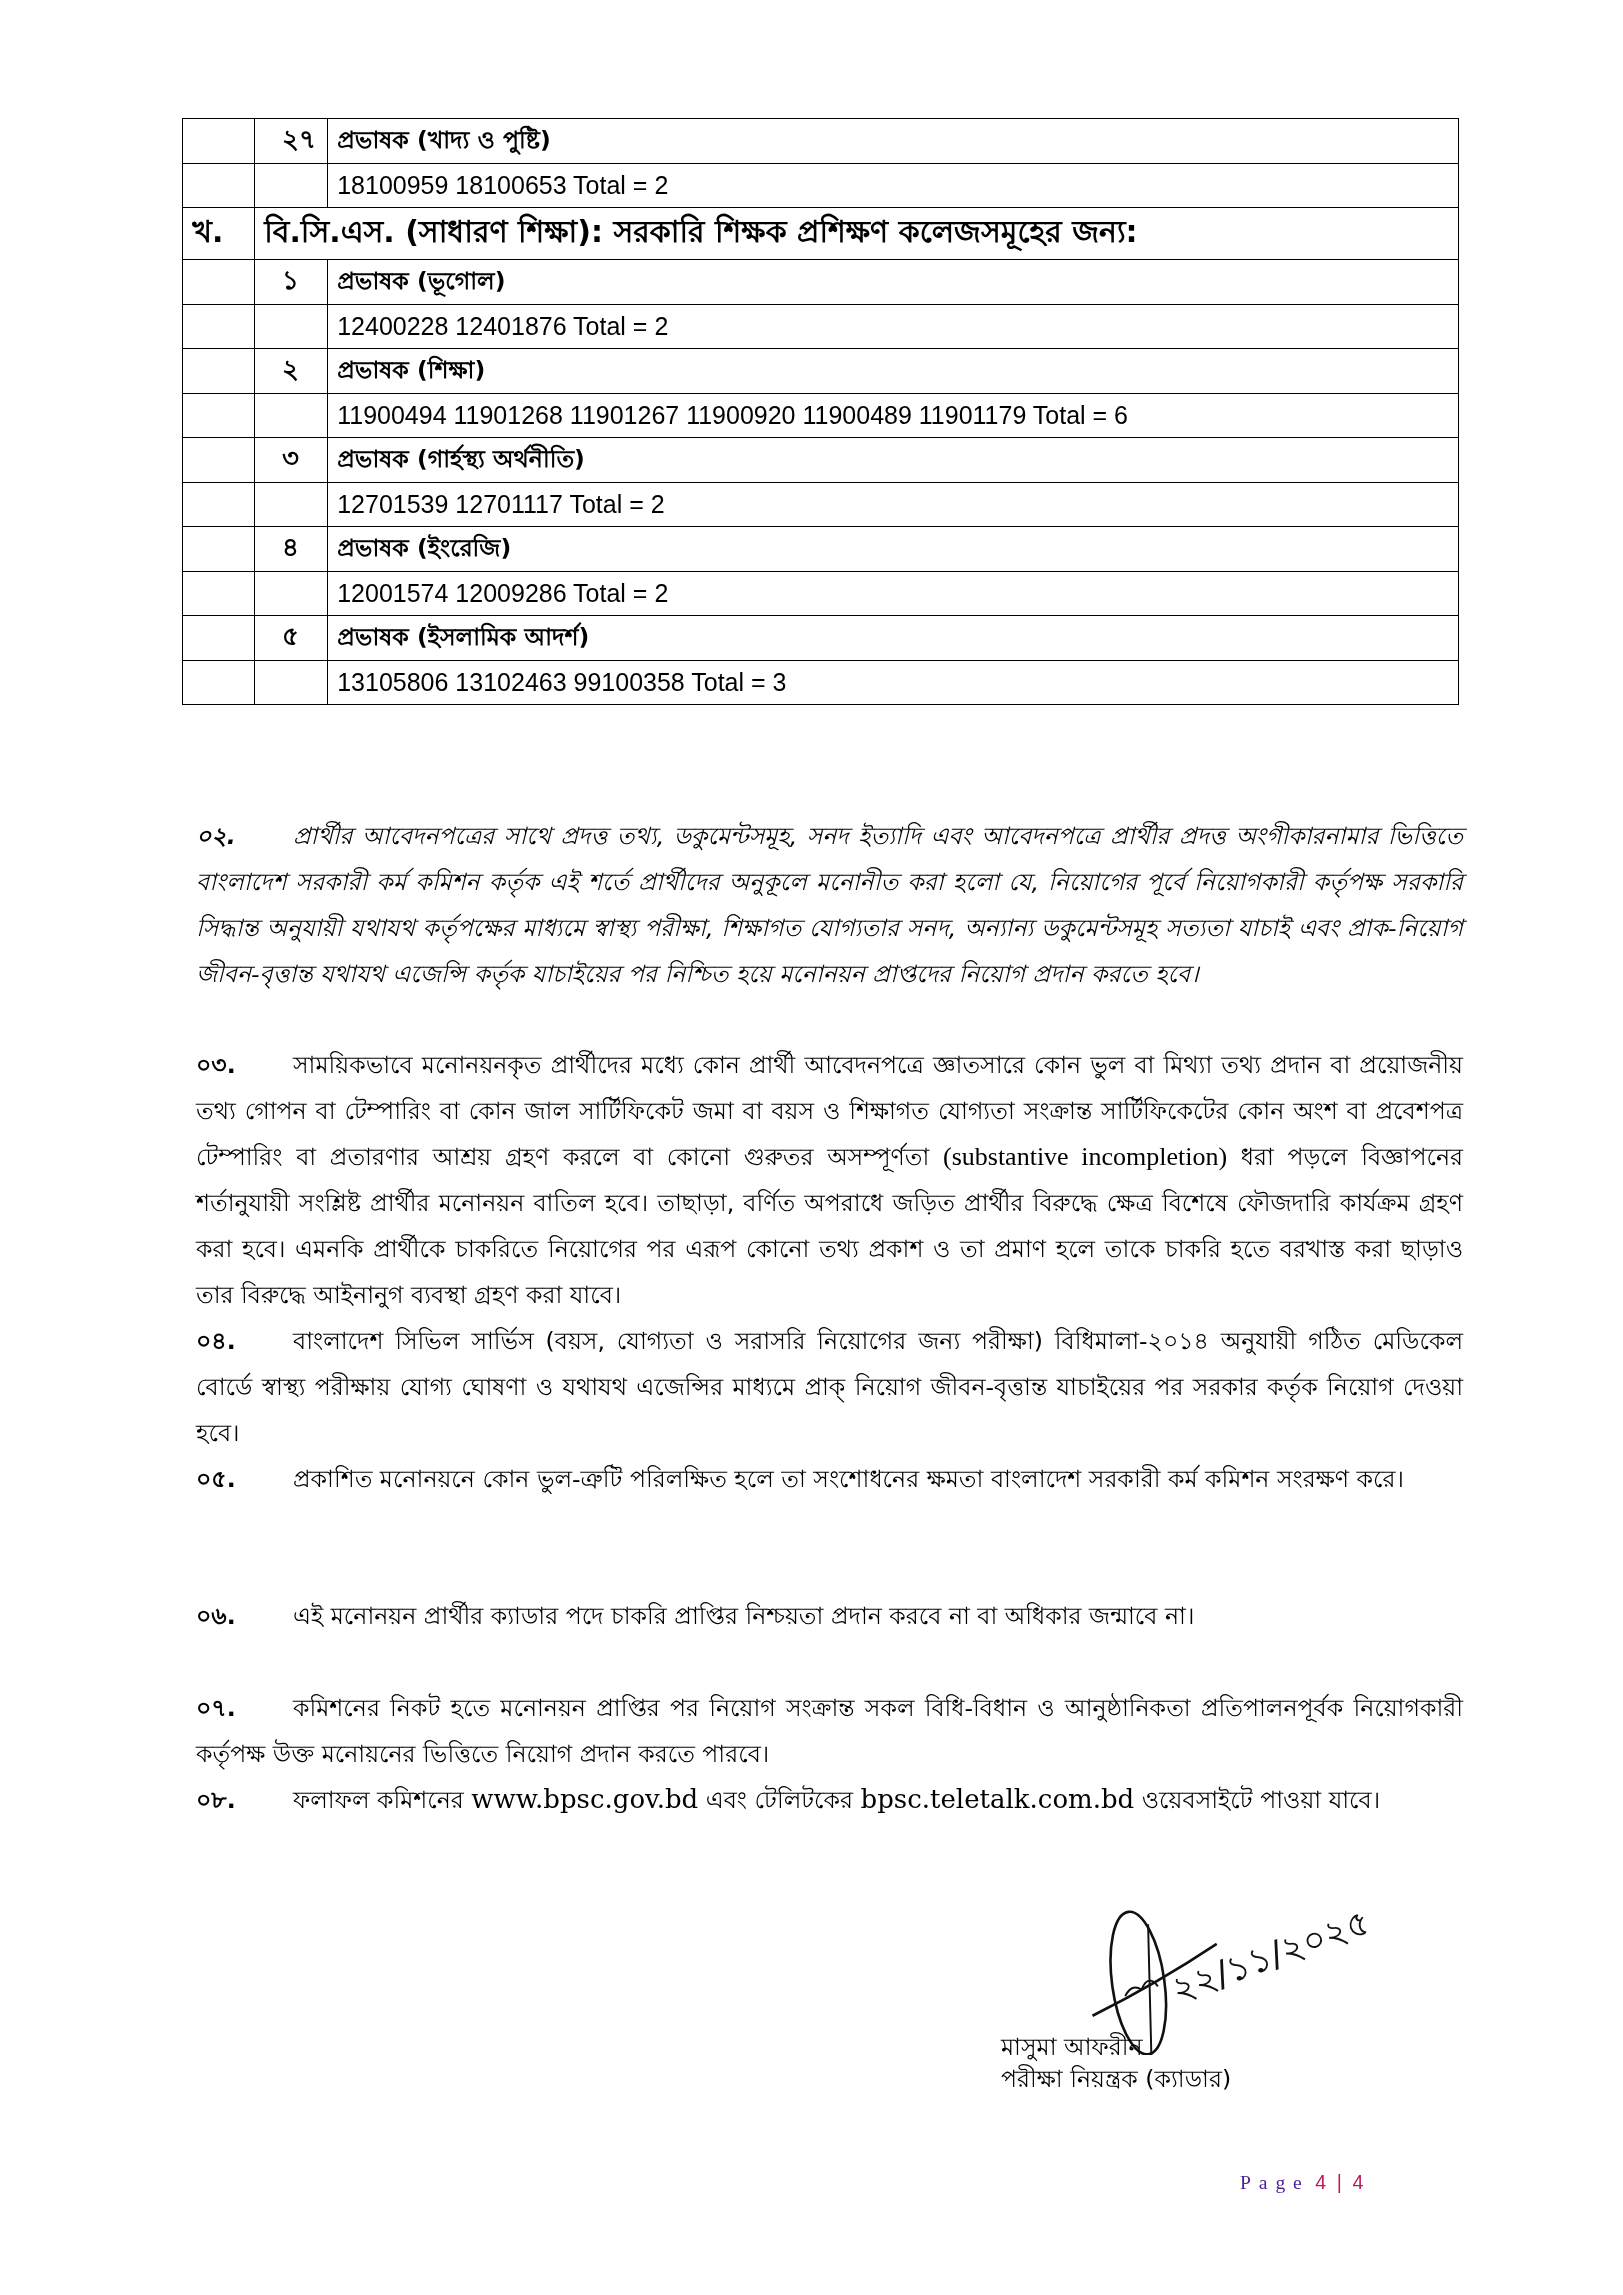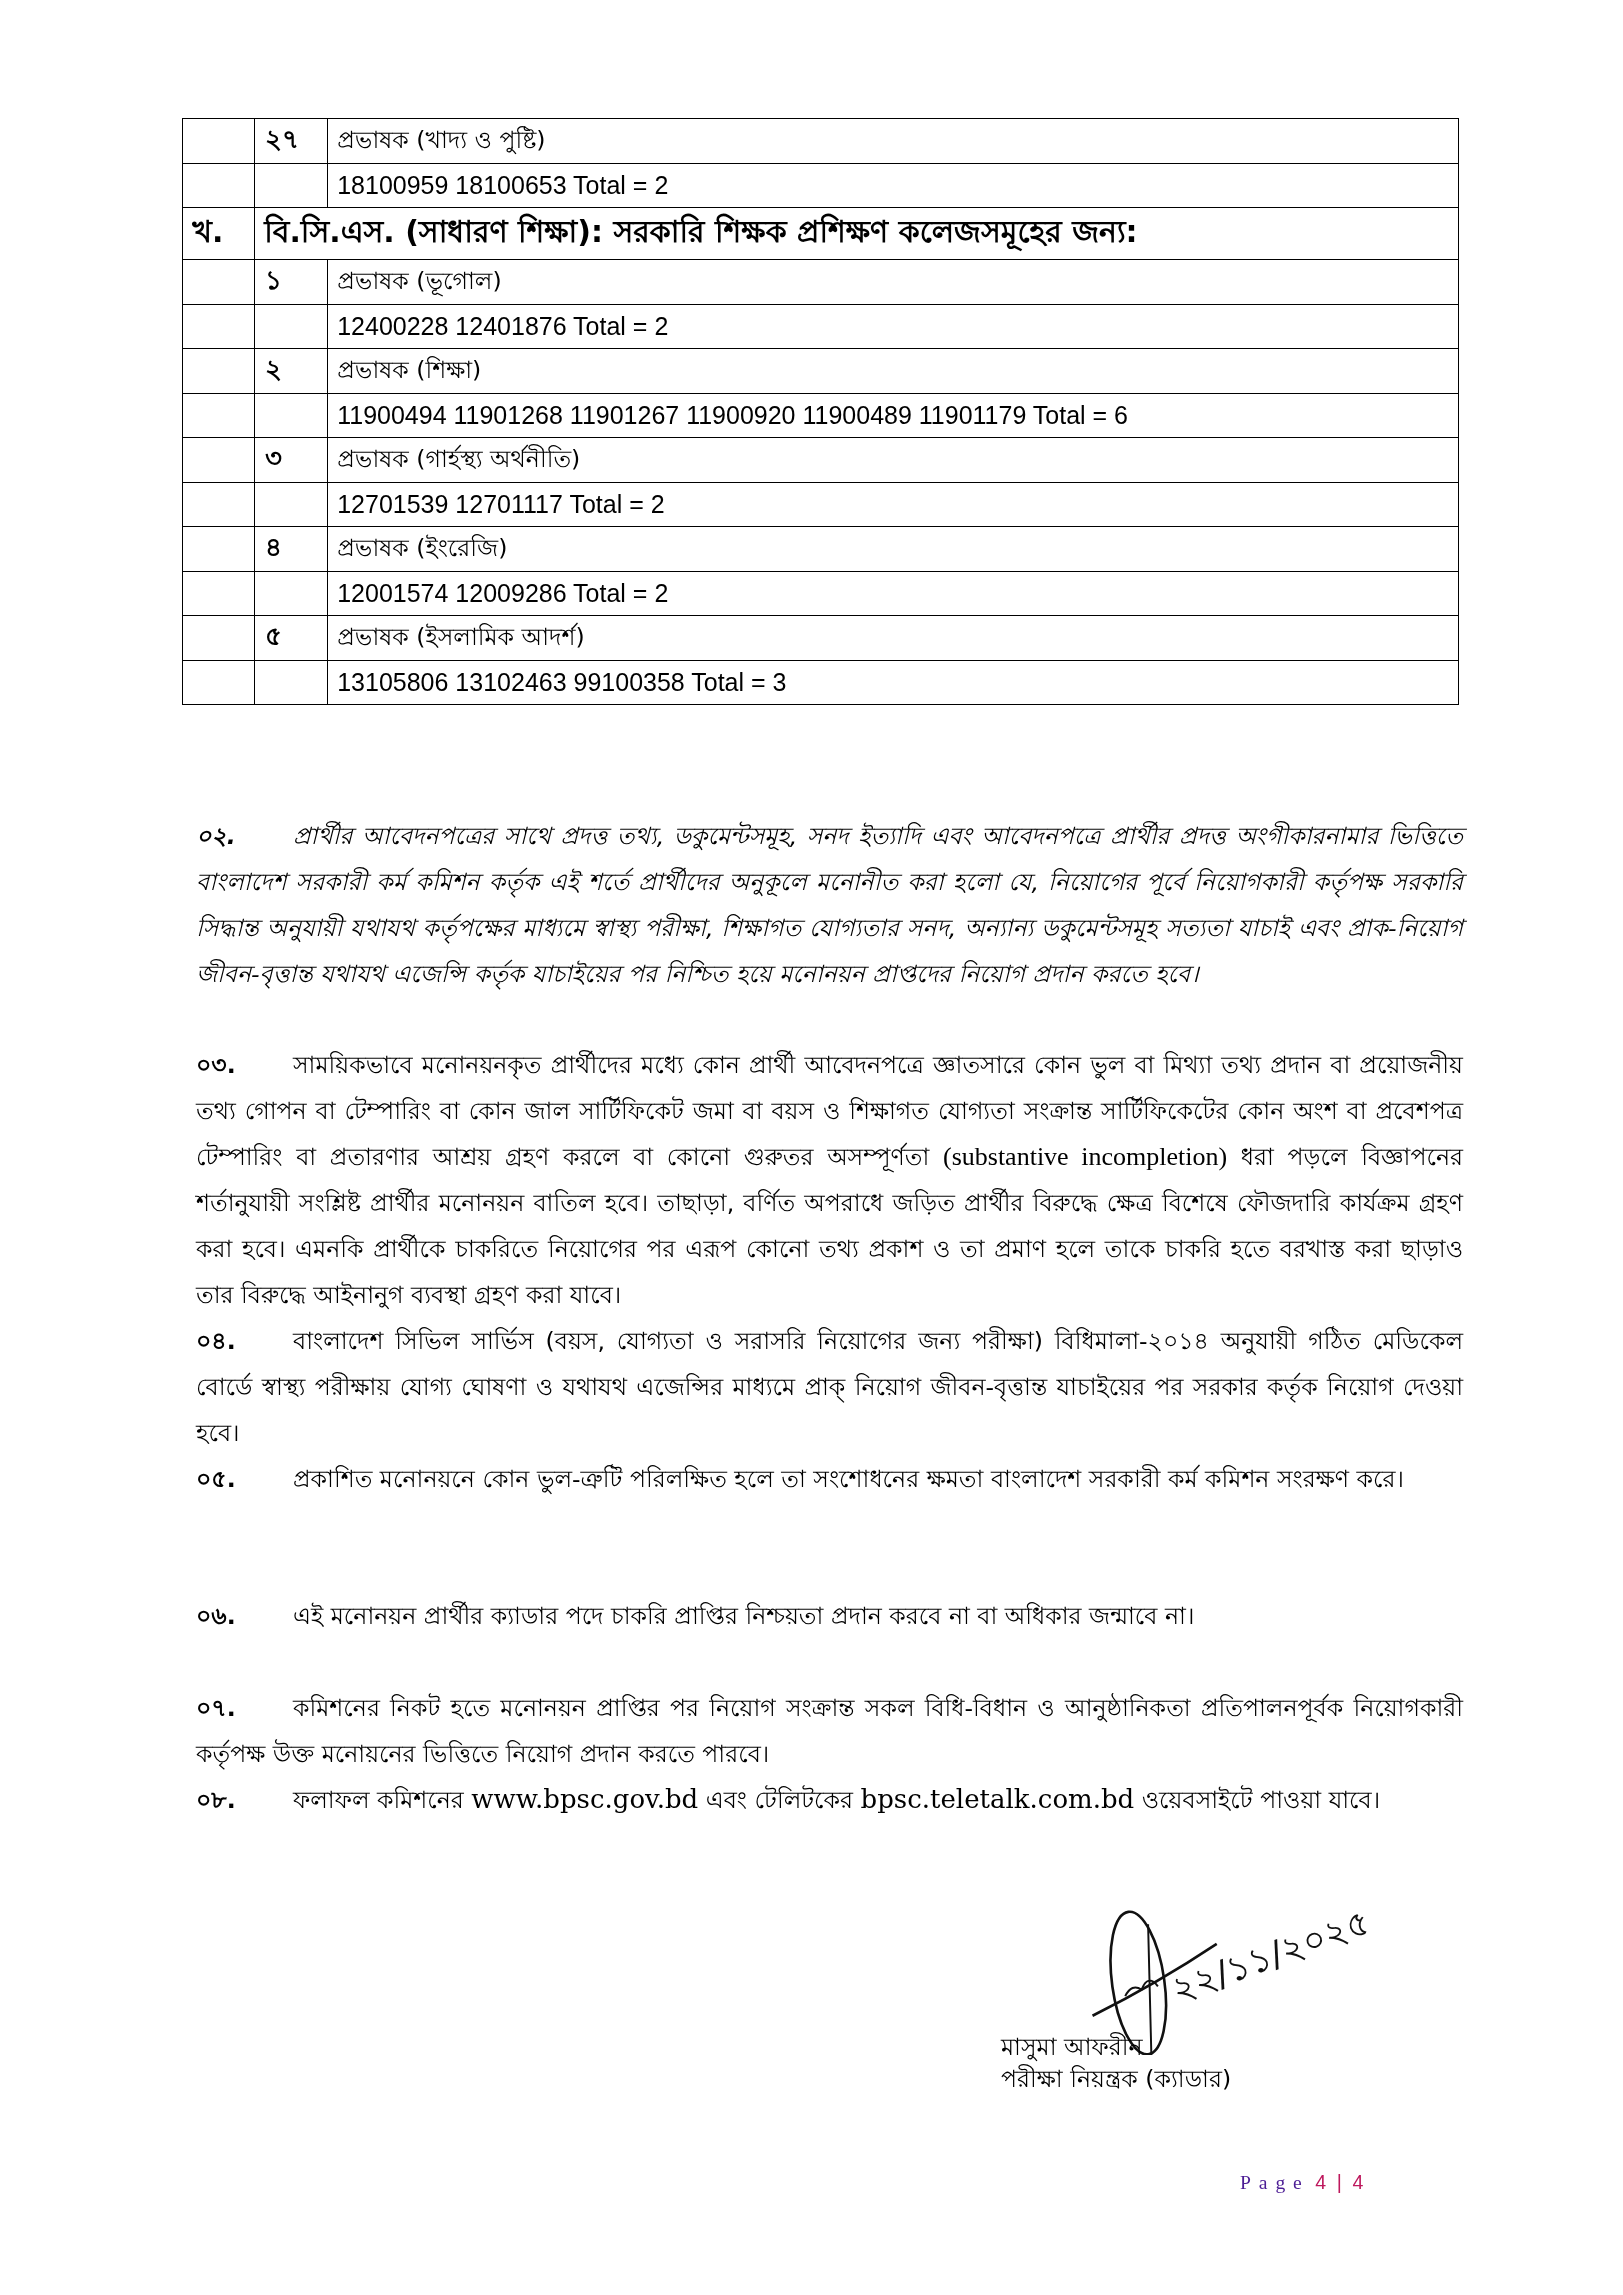--- a/index.html
+++ b/index.html
@@ -6,22 +6,22 @@
   body { width: 1623px; height: 2295px; position: relative; overflow: hidden;
          font-family: "DejaVu Sans", sans-serif; color: #000; }
 
   
   .result-table { position: absolute; left: 182px; top: 118px; width: 1277px;
                   border-collapse: collapse; table-layout: fixed; }
   .result-table td { border: 1.3px solid #000; height: 43px; padding: 0 0 0 9.2px;
                      font-size: 25px; vertical-align: middle; white-space: nowrap; overflow: hidden; }
   .result-table col.c1 { width: 72px; }
   .result-table col.c2 { width: 73px; }
-  .result-table .num { font-weight: bold; font-size: 26px; padding-left: 10px; }
-  .result-table .post { font-weight: normal; font-size: 23.6px; }
+  .result-table .num { font-weight: bold; font-size: 26px; padding-left: 27px; }
+  .result-table .post { font-weight: bold; font-size: 23.6px; }
   .result-table .rolls { font-family: Liberation Sans, sans-serif; font-size: 25px; }
   .result-table .section-label, .result-table .section-title { font-weight: bold; font-size: 30px; }
   .result-table tr.section td { height: 44px; }
 
   
   .para { position: absolute; left: 196px; width: 1267px; font-size: 23.6px;
           line-height: 46px; text-align: justify; text-align-last: left; }
   .para .pnum { font-weight: bold; display: inline-block; width: 97px; }
   .para .eng { font-family: "DejaVu Serif", serif; font-size: 26px; }
   .para .sub { font-family: "Liberation Serif", serif; font-size: 26px; }

